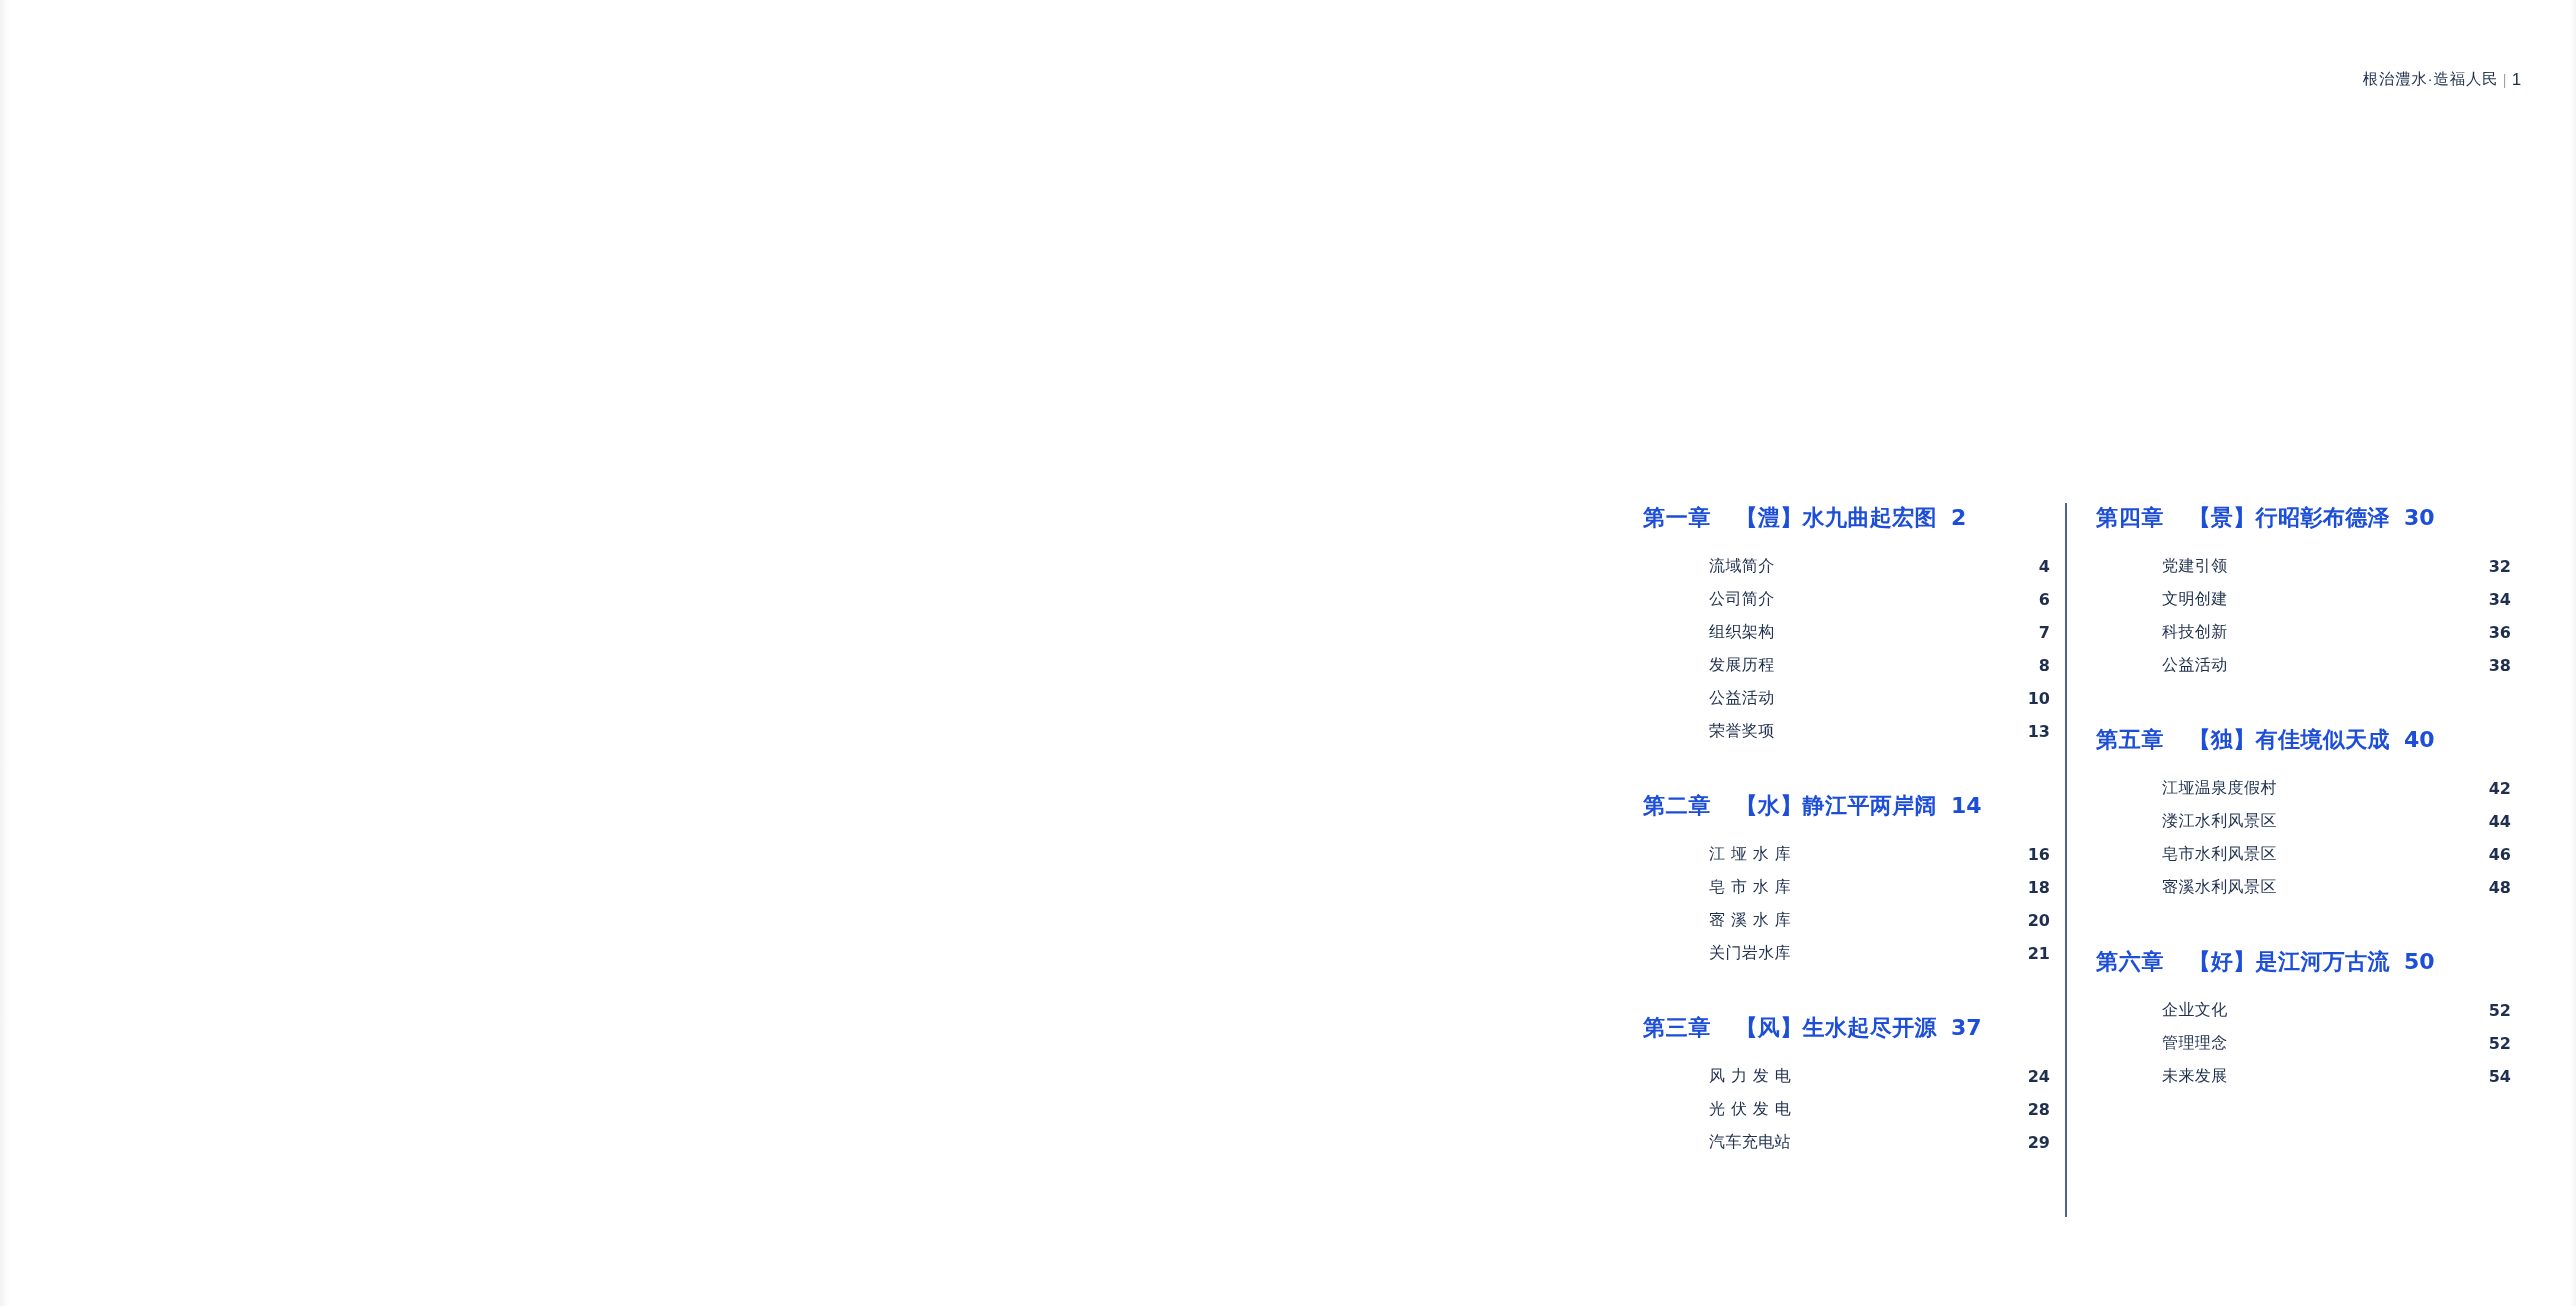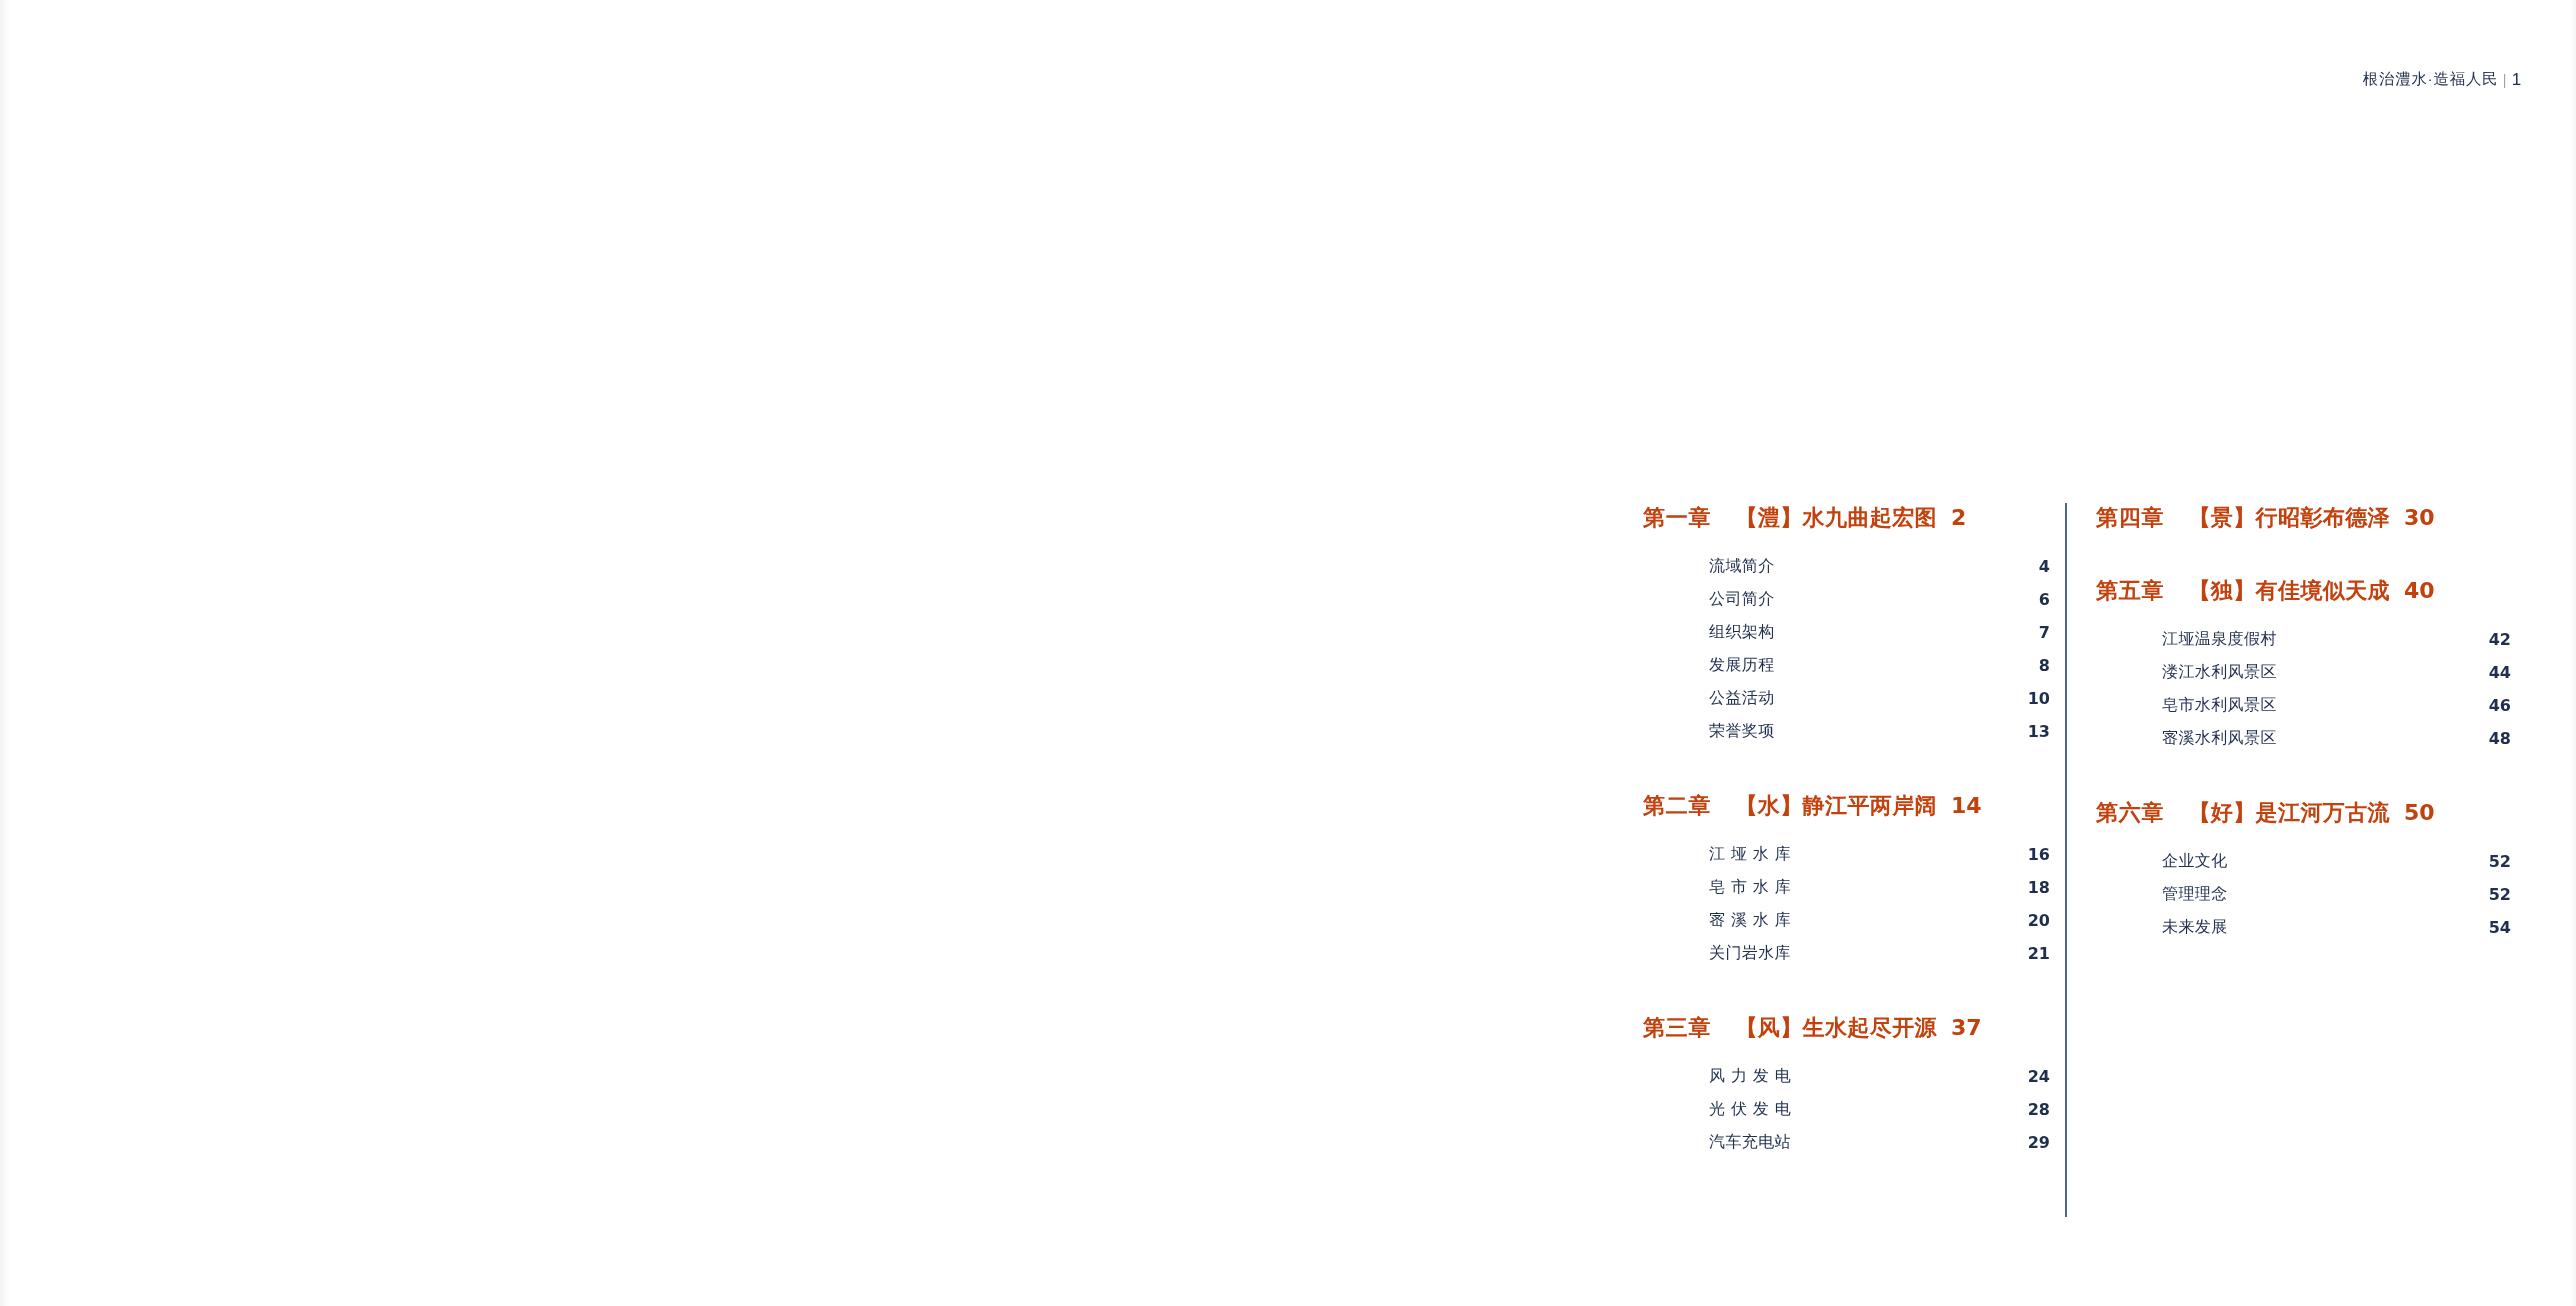--- a/index.html
+++ b/index.html
@@ -109,21 +109,21 @@
   }
   .chapter + .chapter {
     margin-top: 43px;
   }
 
   .chapter-head {
     display: flex;
     align-items: baseline;
     font-size: 22px;
     font-weight: bold;
-    color: #c2410c;
+    color: #1d4ed8;
     white-space: nowrap;
     font-family: "DejaVu Sans", "Liberation Sans", sans-serif;
   }
   .chapter-head .ch-no {
     letter-spacing: 0.8px;
   }
   .chapter-head .ch-title {
     margin-left: 24px;
     letter-spacing: 0.4px;
   }
@@ -283,20 +283,42 @@
     </div>
 
     <div class="col right">
 
       <div class="chapter">
         <div class="chapter-head">
           <span class="ch-no">第四章</span>
           <span class="ch-title">【景】行昭彰布德泽</span>
           <span class="ch-page">30</span>
         </div>
+        <div class="entries">
+          <div class="entry">
+            <span class="e-label">党建引领</span>
+            <span class="e-fill"></span>
+            <span class="e-page">32</span>
+          </div>
+          <div class="entry">
+            <span class="e-label">文明创建</span>
+            <span class="e-fill"></span>
+            <span class="e-page">34</span>
+          </div>
+          <div class="entry">
+            <span class="e-label">科技创新</span>
+            <span class="e-fill"></span>
+            <span class="e-page">36</span>
+          </div>
+          <div class="entry">
+            <span class="e-label">公益活动</span>
+            <span class="e-fill"></span>
+            <span class="e-page">38</span>
+          </div>
+        </div>
       </div>
 
       <div class="chapter">
         <div class="chapter-head">
           <span class="ch-no">第五章</span>
           <span class="ch-title">【独】有佳境似天成</span>
           <span class="ch-page">40</span>
         </div>
         <div class="entries">
           <div class="entry">

